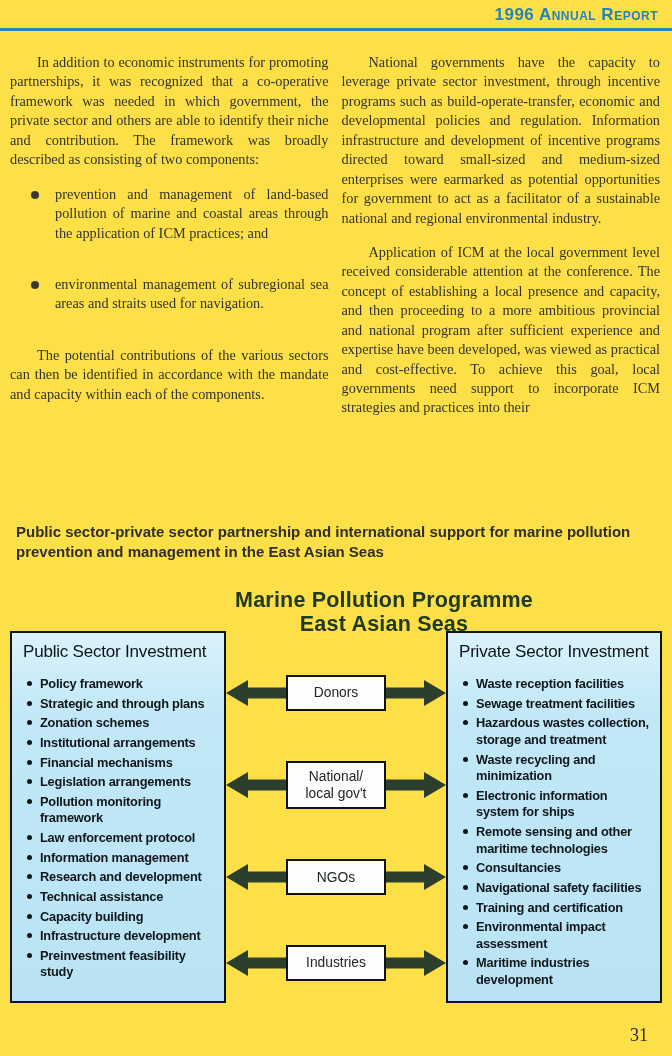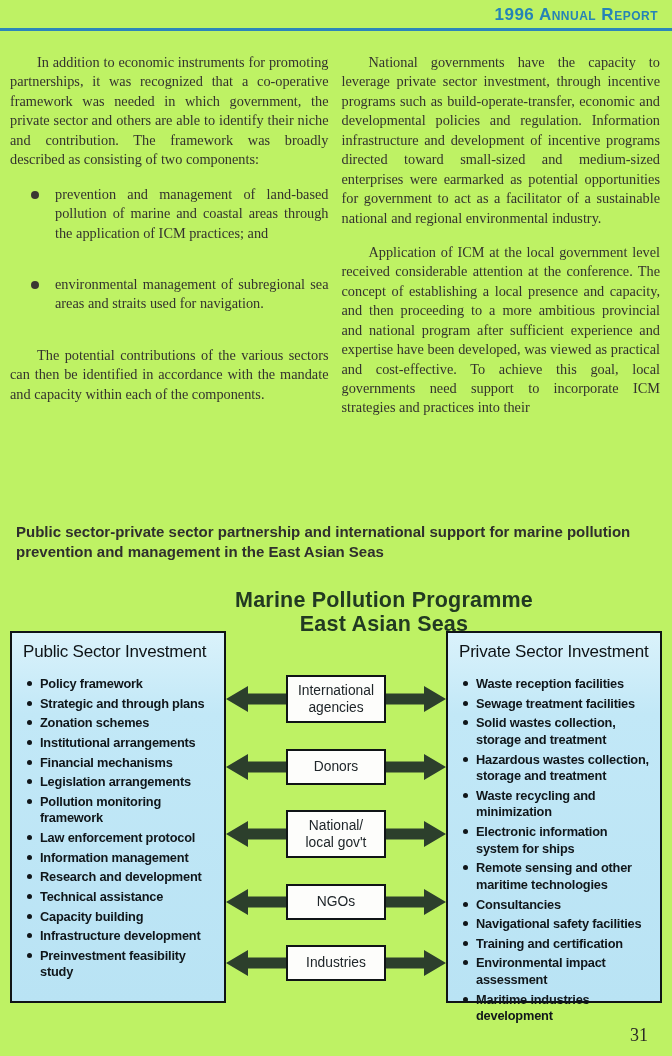--- a/index.html
+++ b/index.html
@@ -1,18 +1,18 @@
 <!DOCTYPE html>
 <html><head>
 <meta charset="utf-8">
 <style>
   html,body{margin:0;padding:0;background:#e8e8e4;}
   .page{
     position:relative;width:672px;height:1056px;margin:0 auto;
-    background:#bef264;overflow:hidden;
+    background:#fde047;overflow:hidden;
     font-family:"Liberation Serif","DejaVu Serif",serif;color:#34332e;
   }
   
   .hdr{
     position:absolute;top:5px;right:14px;
     font-family:"Liberation Sans","DejaVu Sans",sans-serif;
     font-weight:bold;font-variant:small-caps;letter-spacing:.5px;
     font-size:17px;color:#2583b7;
   }
   .hdr-rule{position:absolute;top:28px;left:0;width:672px;height:3px;background:#2b86ba;}
@@ -124,30 +124,20 @@
         <li><span class="sdot"></span><span>Infrastructure development</span></li>
         <li><span class="sdot"></span><span>Preinvestment feasibility study</span></li>
       </ul>
     </div>
 
     <div class="mid">
       <div class="conn-row">
         <svg class="arrow" viewBox="0 0 60 30" preserveAspectRatio="none">
             <polygon points="0,15 22,2 22,9.5 60,9.5 60,20.5 22,20.5 22,28" fill="#2c3f2c"></polygon>
           </svg>
-        <div class="conn-box">International
-agencies</div>
-        <svg class="arrow" viewBox="0 0 60 30" preserveAspectRatio="none">
-            <polygon points="60,15 38,2 38,9.5 0,9.5 0,20.5 38,20.5 38,28" fill="#2c3f2c"></polygon>
-          </svg>
-      </div>
-      <div class="conn-row">
-        <svg class="arrow" viewBox="0 0 60 30" preserveAspectRatio="none">
-            <polygon points="0,15 22,2 22,9.5 60,9.5 60,20.5 22,20.5 22,28" fill="#2c3f2c"></polygon>
-          </svg>
         <div class="conn-box">Donors</div>
         <svg class="arrow" viewBox="0 0 60 30" preserveAspectRatio="none">
             <polygon points="60,15 38,2 38,9.5 0,9.5 0,20.5 38,20.5 38,28" fill="#2c3f2c"></polygon>
           </svg>
       </div>
       <div class="conn-row">
         <svg class="arrow" viewBox="0 0 60 30" preserveAspectRatio="none">
             <polygon points="0,15 22,2 22,9.5 60,9.5 60,20.5 22,20.5 22,28" fill="#2c3f2c"></polygon>
           </svg>
         <div class="conn-box">National/
@@ -174,21 +164,20 @@
             <polygon points="60,15 38,2 38,9.5 0,9.5 0,20.5 38,20.5 38,28" fill="#2c3f2c"></polygon>
           </svg>
       </div>
     </div>
 
     <div class="sector-box">
       <div class="sector-title">Private Sector Investment</div>
       <ul class="slist">
         <li><span class="sdot"></span><span>Waste reception facilities</span></li>
         <li><span class="sdot"></span><span>Sewage treatment facilities</span></li>
-        <li><span class="sdot"></span><span>Solid wastes collection, storage and treatment</span></li>
         <li><span class="sdot"></span><span>Hazardous wastes collection, storage and treatment</span></li>
         <li><span class="sdot"></span><span>Waste recycling and minimization</span></li>
         <li><span class="sdot"></span><span>Electronic information system for ships</span></li>
         <li><span class="sdot"></span><span>Remote sensing and other maritime technologies</span></li>
         <li><span class="sdot"></span><span>Consultancies</span></li>
         <li><span class="sdot"></span><span>Navigational safety facilities</span></li>
         <li><span class="sdot"></span><span>Training and certification</span></li>
         <li><span class="sdot"></span><span>Environmental impact assessment</span></li>
         <li><span class="sdot"></span><span>Maritime industries development</span></li>
       </ul>

